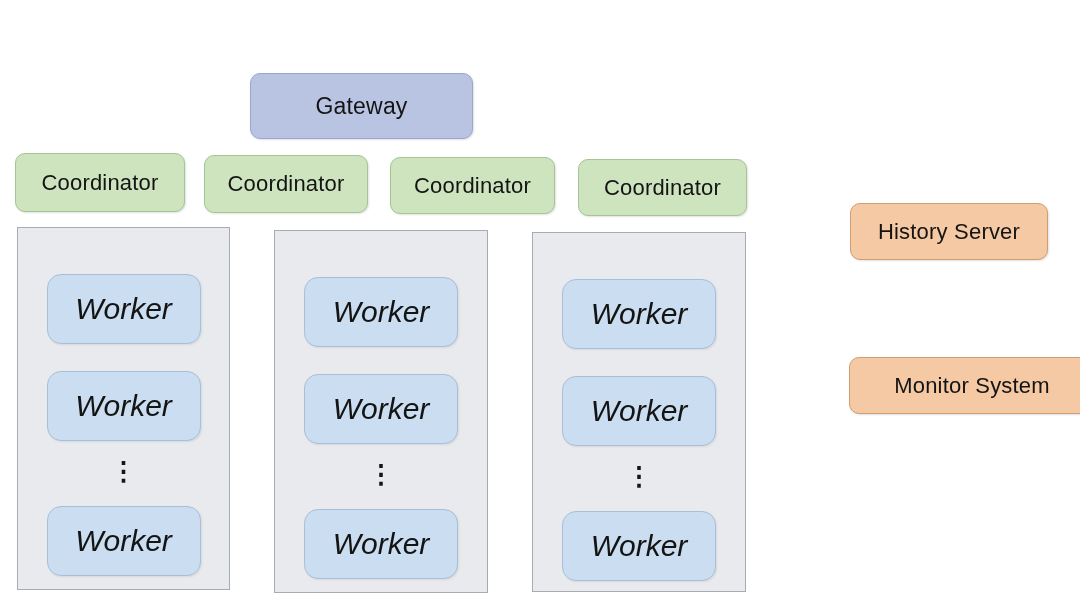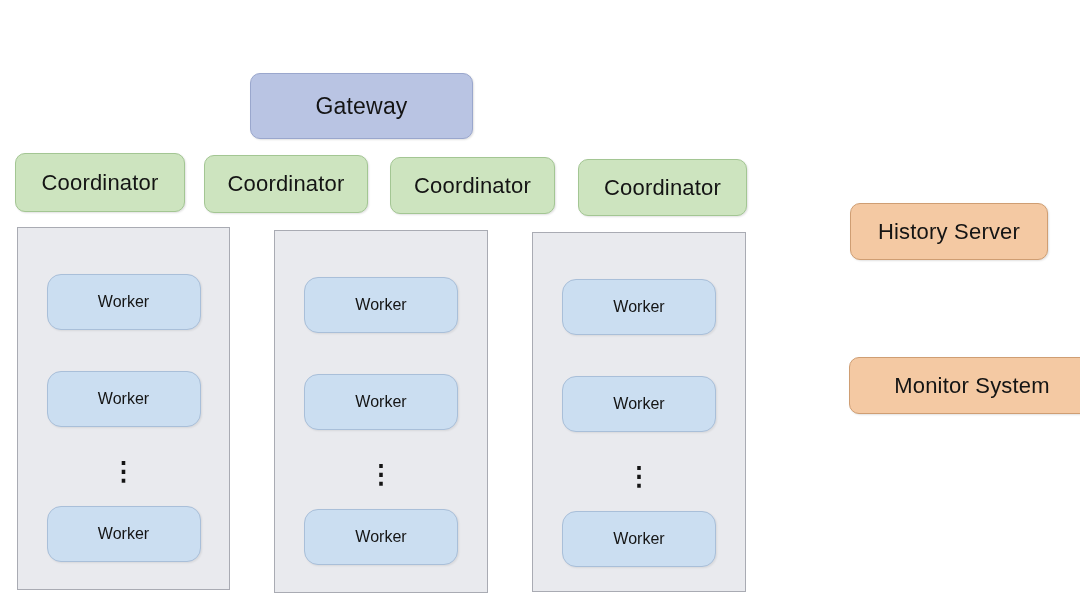--- a/index.html
+++ b/index.html
@@ -52,30 +52,31 @@
     border: 1px solid var(--group-border);
     box-sizing: border-box;
   }
   .g1 { left: 17px;  top: 227px; width: 213px; height: 363px; }
   .g2 { left: 274px; top: 230px; width: 214px; height: 363px; }
   .g3 { left: 532px; top: 232px; width: 214px; height: 360px; }
   .worker {
     position: absolute;
     left: 50%;
     transform: translateX(-50%);
-    width: 154px; height: 56px;
+    width: 154px; height: 70px;
     background: var(--worker-fill);
     border: 1px solid var(--worker-border);
     border-radius: 14px;
     display: flex;
     align-items: center;
     justify-content: center;
     box-sizing: border-box;
-    font-size: 16px;
+    font-size: 30px;
     box-shadow: 1px 1px 2px rgba(0,0,0,0.08);
+    font-style: italic;
   }
   .w1 { top: 46px; }
   .w2 { top: 143px; }
   .w3 { top: 278px; }
   .dots {
     position: absolute;
     top: 228px;
     left: 50%;
     transform: translateX(-50%);
     font-size: 26px;

